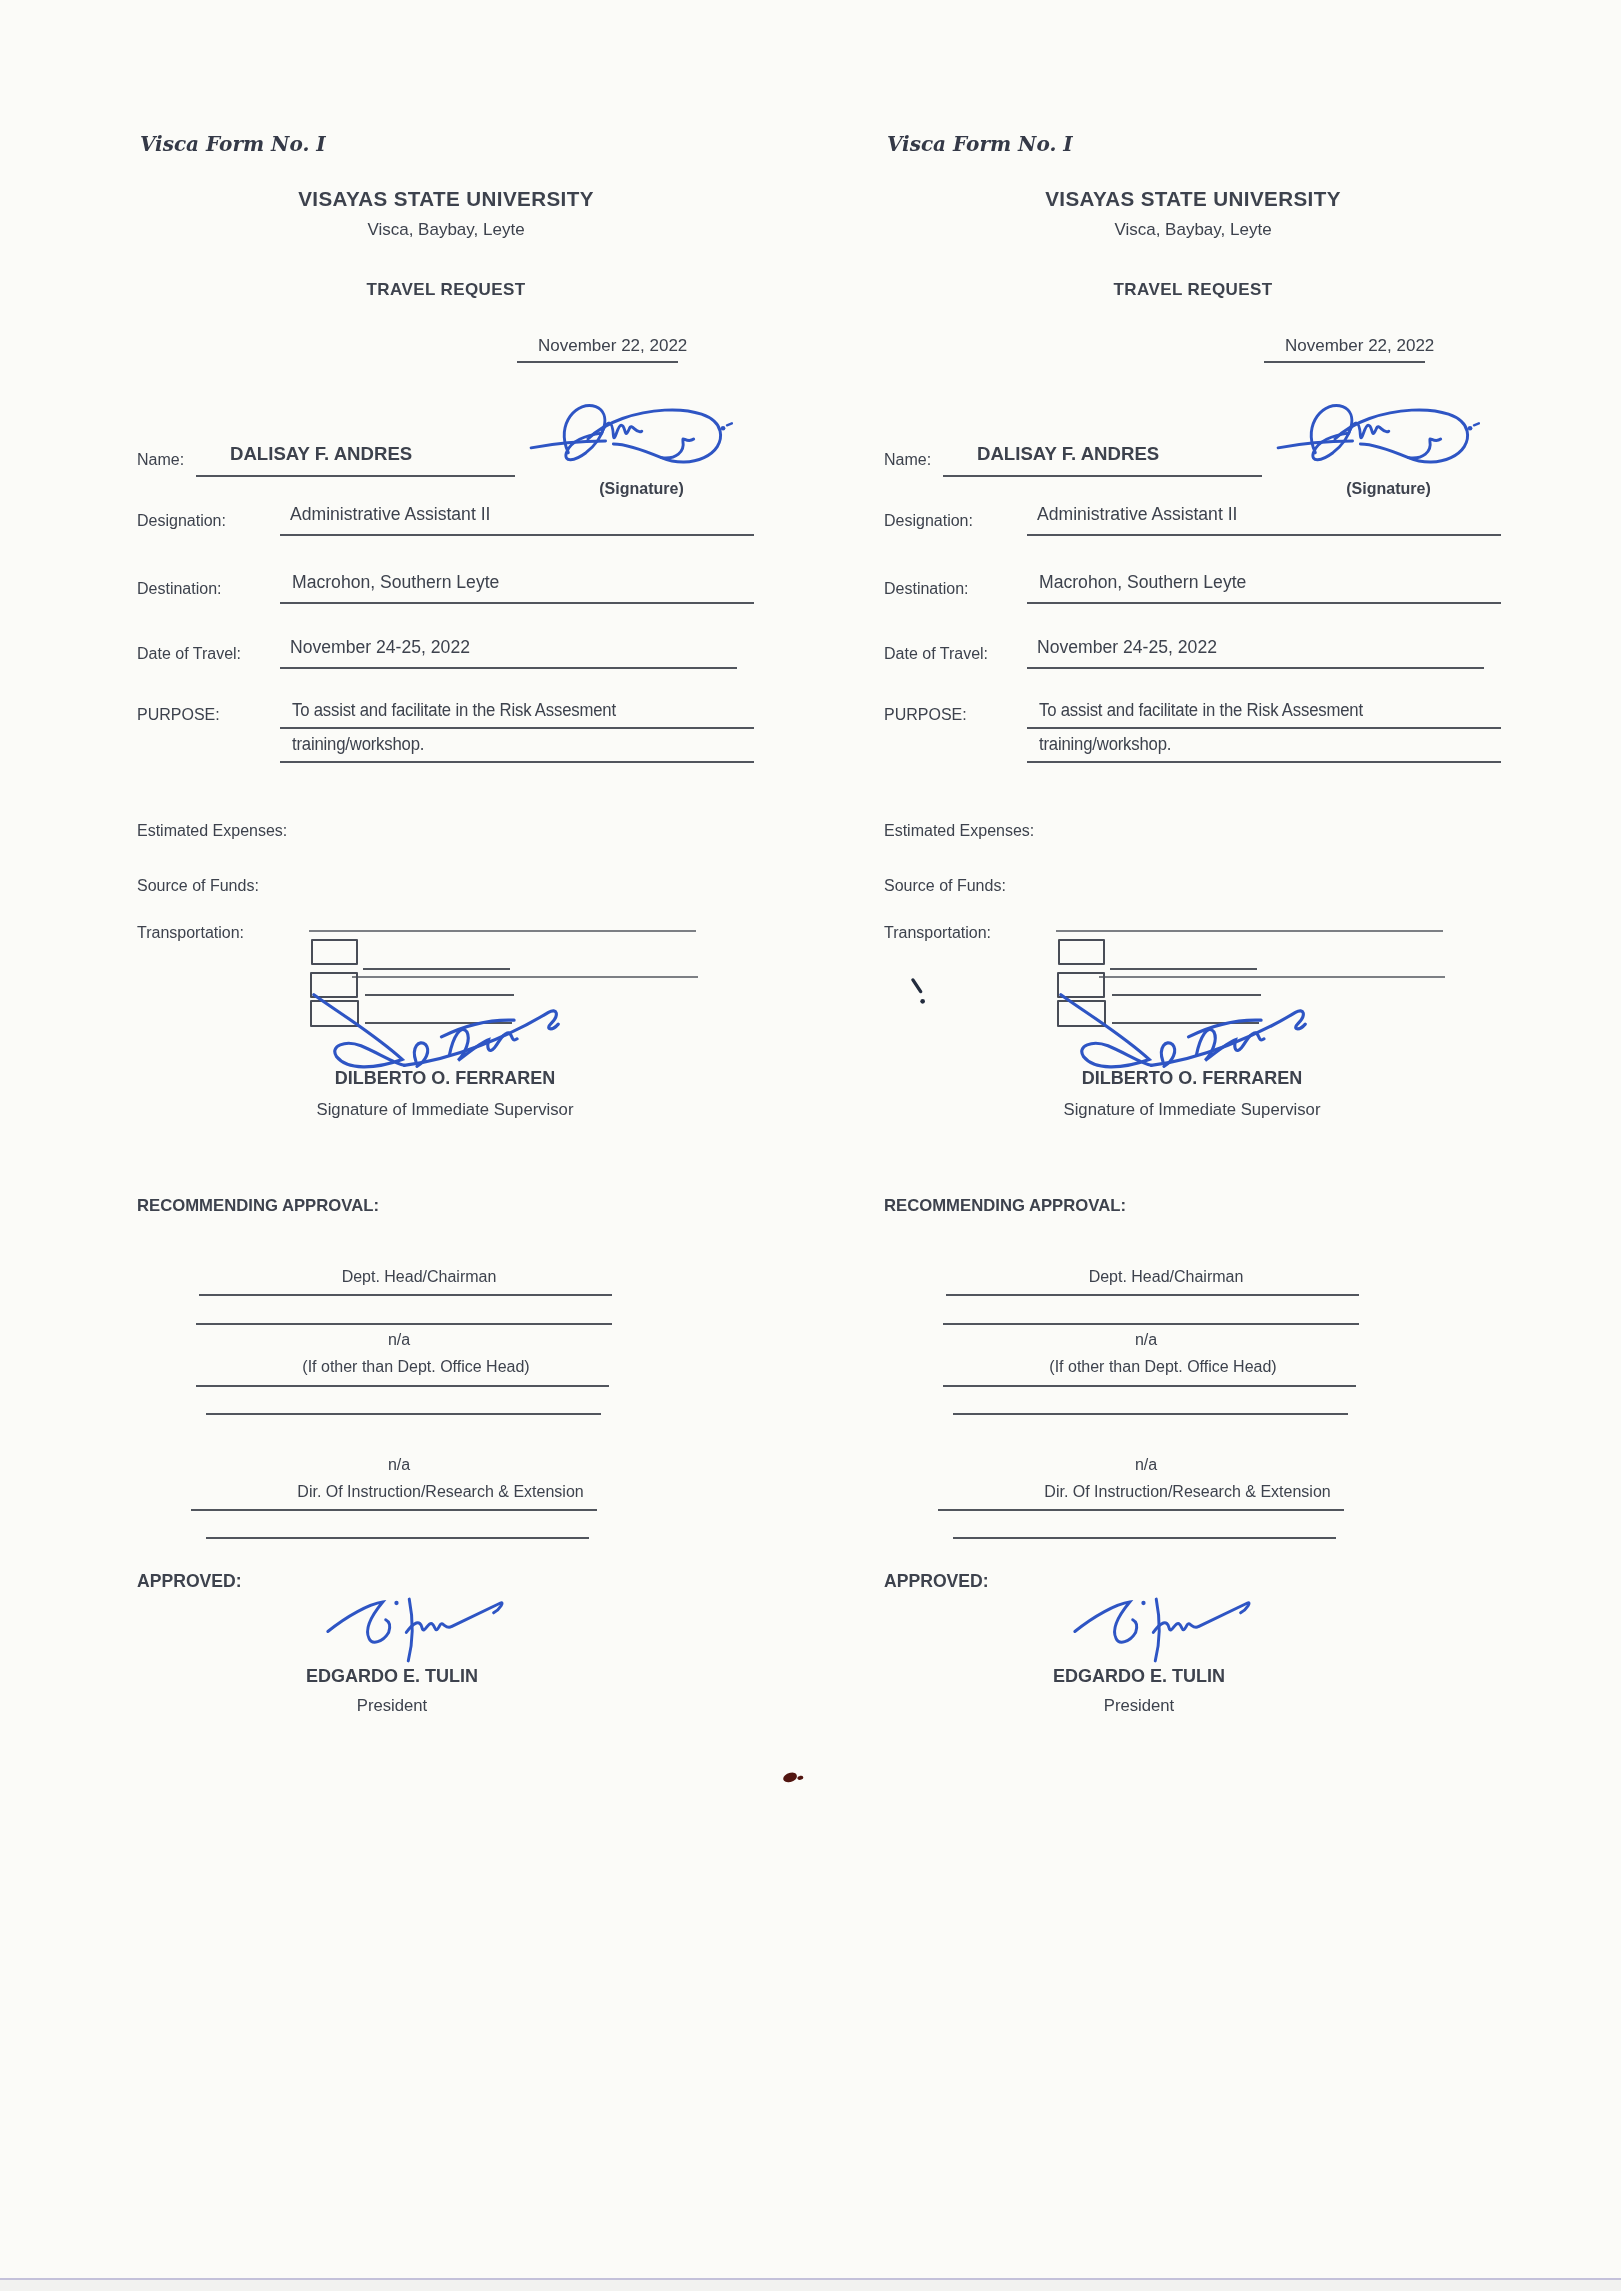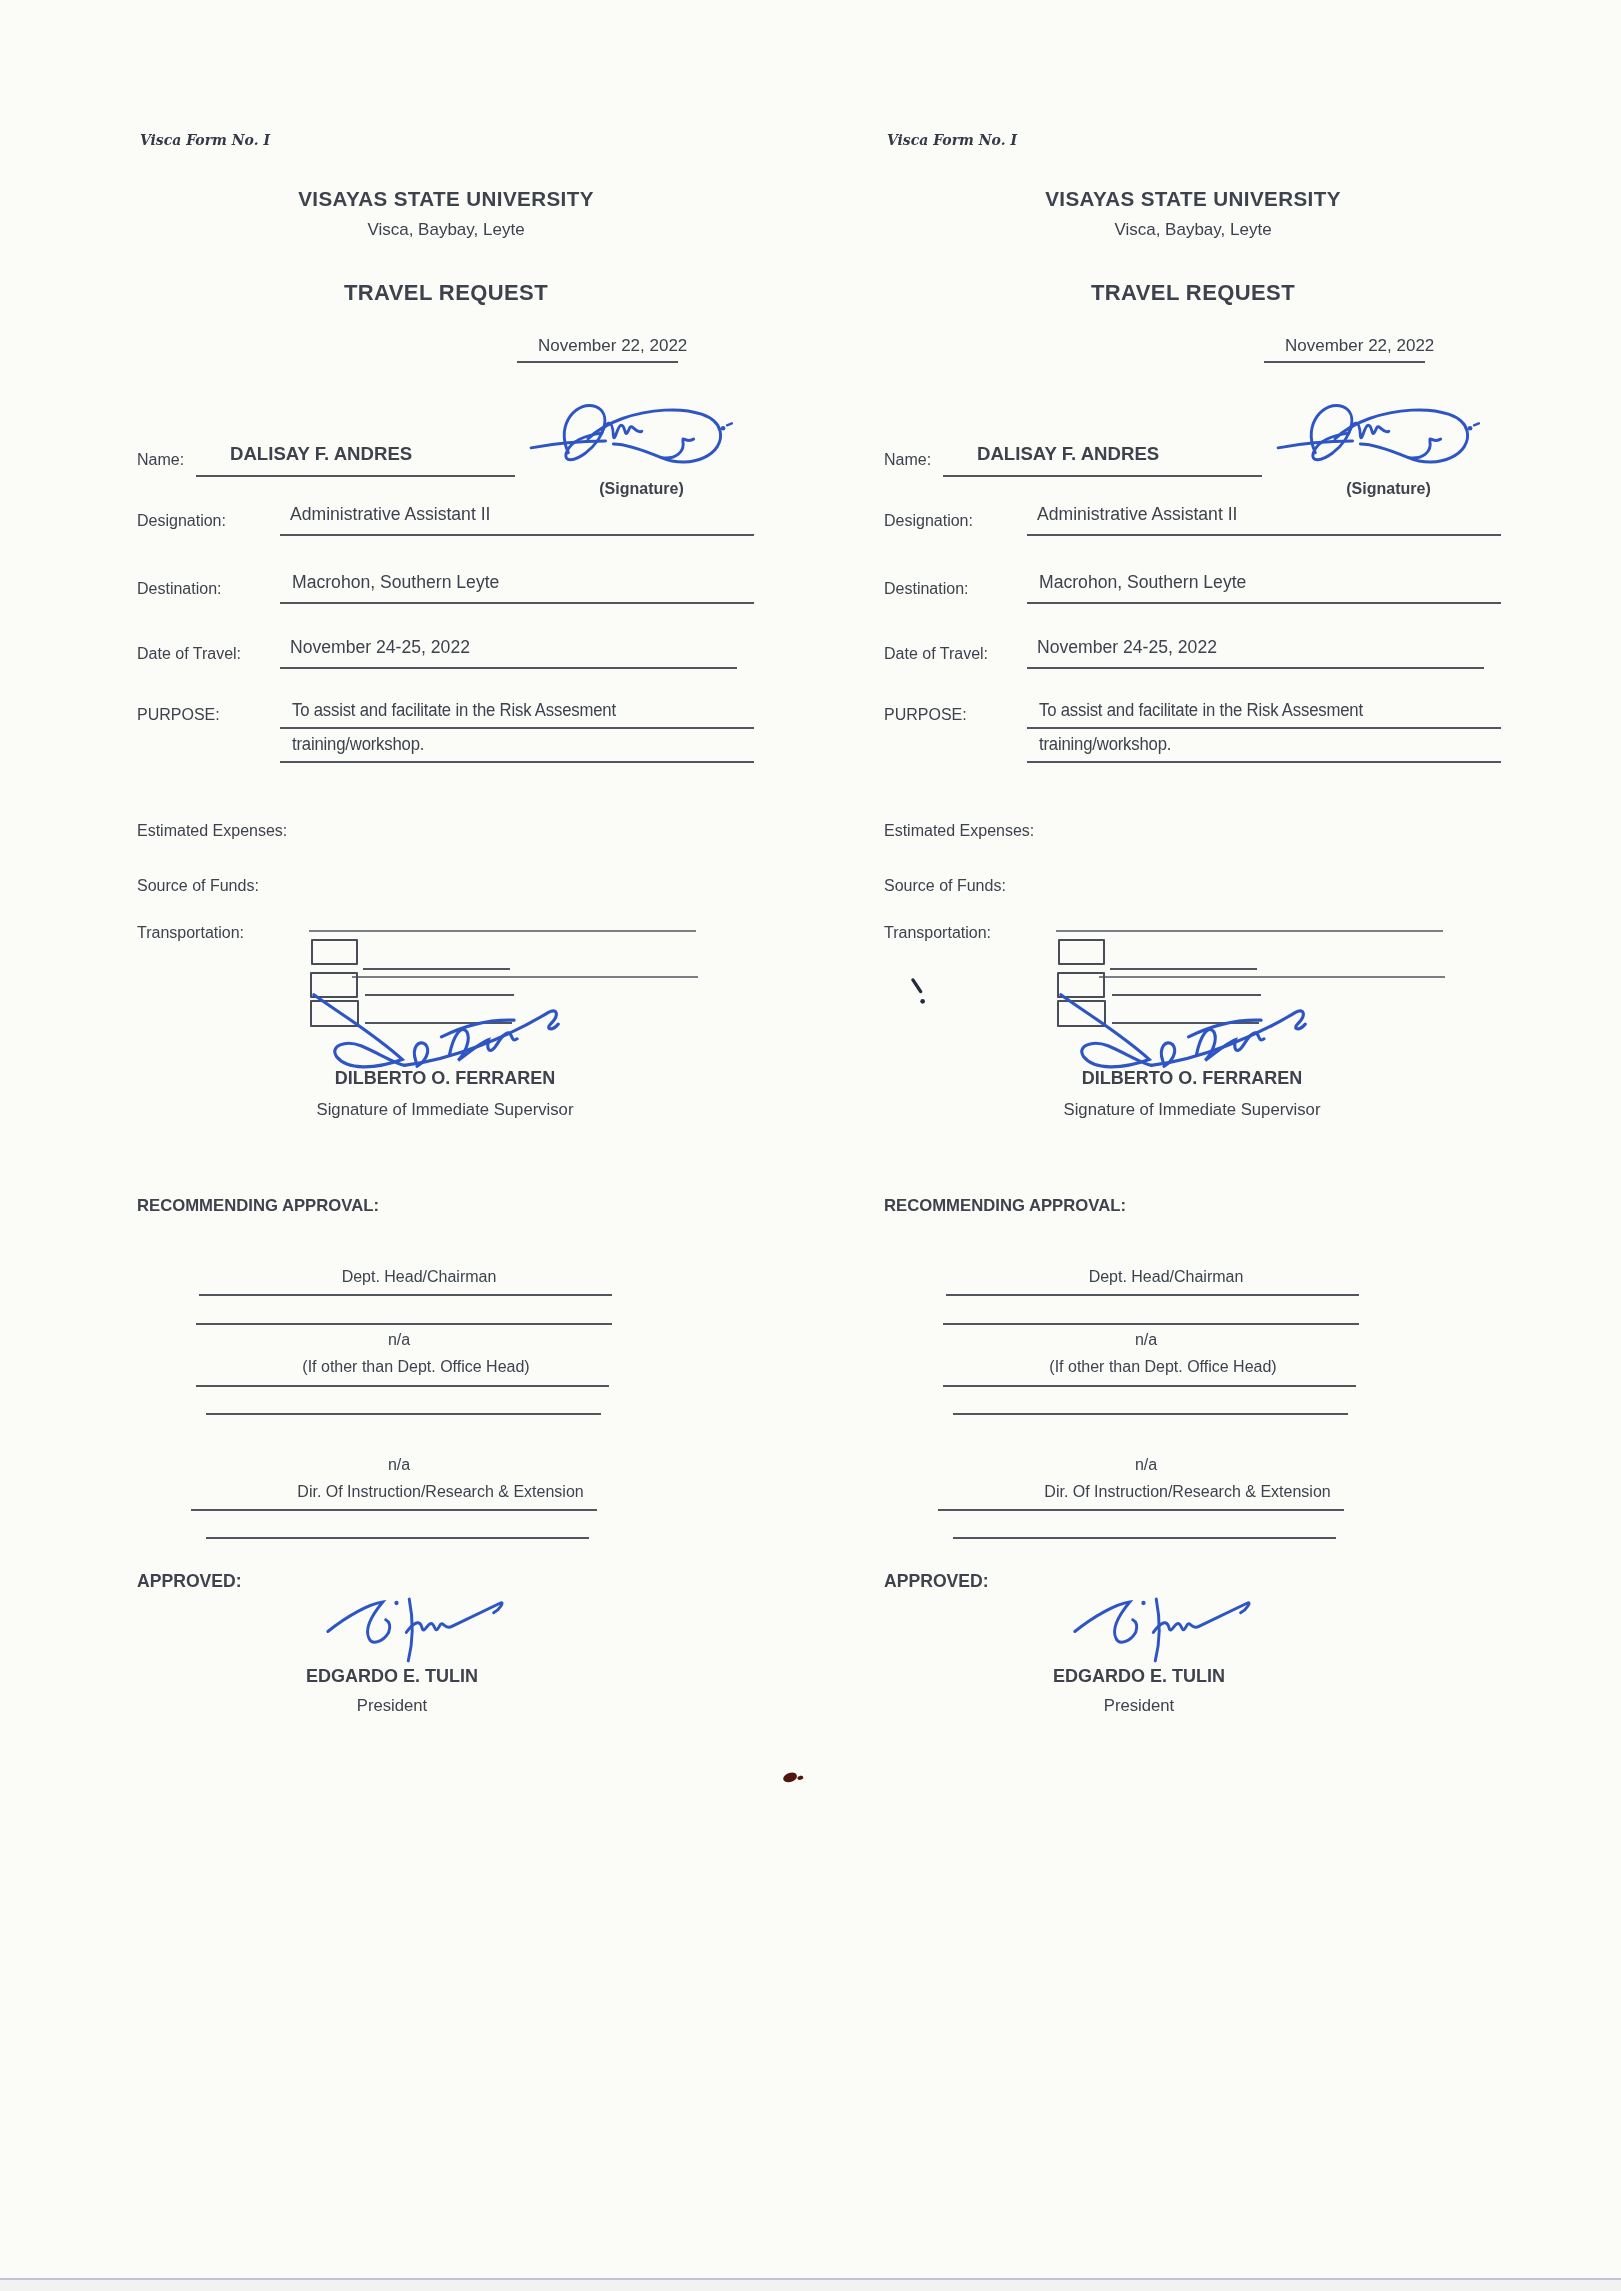--- a/index.html
+++ b/index.html
@@ -11,29 +11,29 @@
     font-family:"Liberation Sans", sans-serif;
     color:var(--ink,#3d424d);
   }
   .form-copy{position:absolute;top:0;left:137px;width:647px;height:2292px;}
   .form-copy.right{left:884px;}
   .abs{position:absolute;white-space:nowrap;}
   .lbl{font-size:16px;color:var(--ink);}
   .val{font-size:17.6px;color:var(--ink);}
   .bold{font-weight:bold;}
   .ctr{text-align:center;}
-  .script{font-family:"DejaVu Serif", serif;font-style:italic;font-weight:bold;font-size:14px;color:#343947;}
+  .script{font-family:"DejaVu Serif", serif;font-style:italic;font-weight:bold;font-size:20px;color:#343947;}
   .ul{position:absolute;border-bottom:2px solid var(--line,#51555d);height:0;}
   .ul.soft{border-bottom-color:rgba(81,85,93,.75);}
   .cb{position:absolute;border:2px solid #494d57;background:transparent;border-radius:1px;}
   .sig{position:absolute;color:var(--sig,#2e55c4);}
   .sig svg{display:block;width:100%;height:100%;}
   .narrow{transform:scaleX(.95);transform-origin:left center;letter-spacing:-0.2px;}
   .u-title{font-size:20.6px;letter-spacing:0.4px;}
-  .t-req{font-size:22px;letter-spacing:0.4px;}
+  .t-req{font-size:17px;letter-spacing:0.4px;}
   .blot{position:absolute;}
   .speck{position:absolute;width:13.7px;height:8.8px;background:var(--maroon,#511510);border-radius:60% 40% 55% 45%;transform:rotate(-12deg);}
   .speck:after{content:"";position:absolute;left:13.7px;top:4.9px;width:5.9px;height:3.9px;background:var(--maroon,#511510);border-radius:50%;}
   .edge-line{position:absolute;left:0;width:1621px;height:2px;background:var(--edge,#c3c1d9);}
   .below-edge{position:absolute;left:0;width:1621px;background:#f2f2f0;}
 </style>
 </head>
 <body>
 
 <div class="page">

